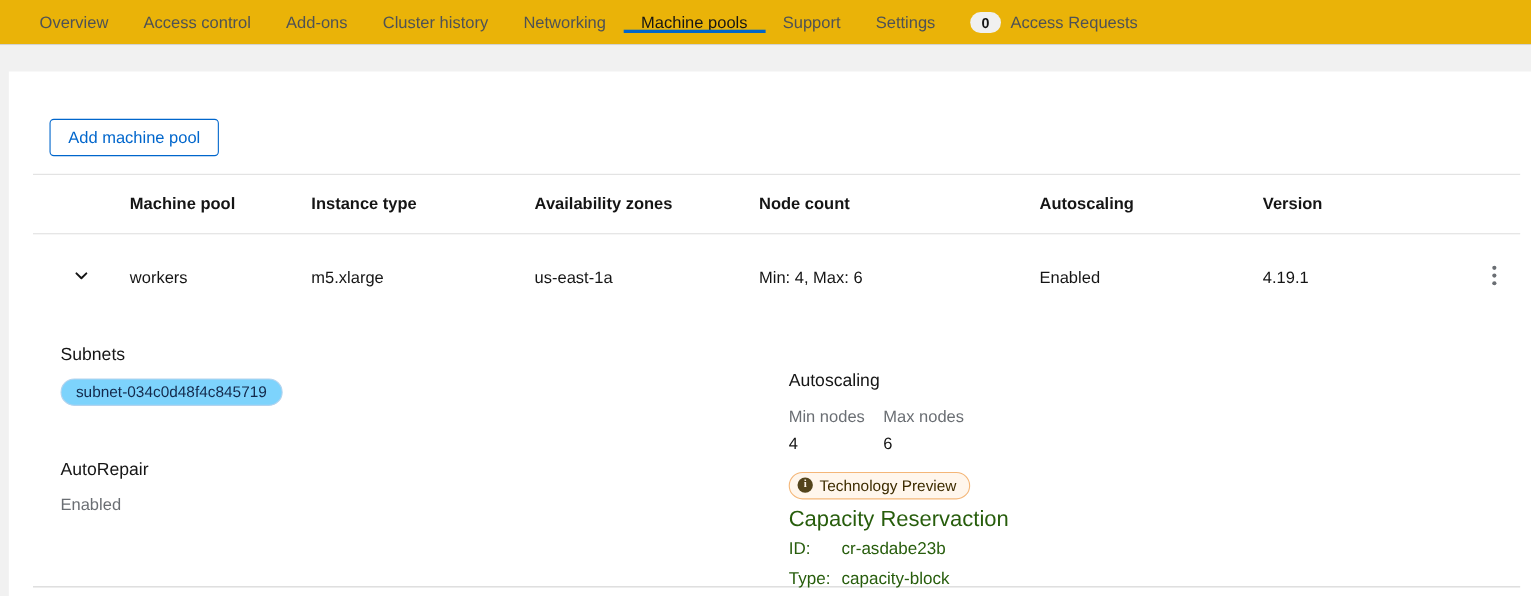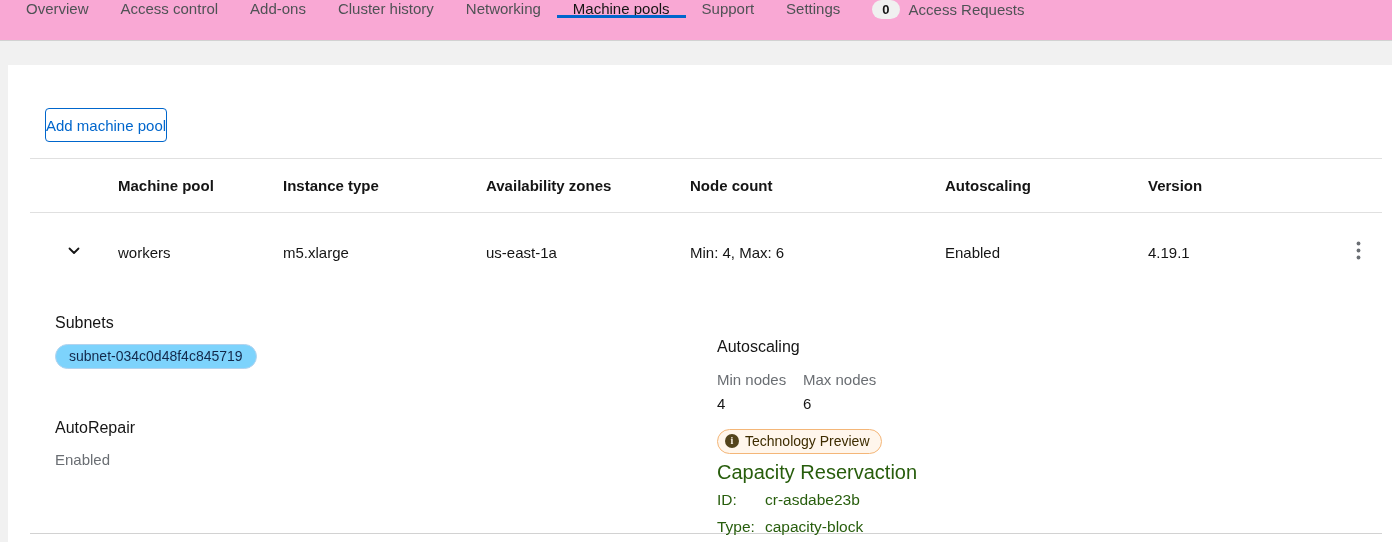--- a/index.html
+++ b/index.html
@@ -8,25 +8,25 @@
     width: 1392px; height: 542px;
     background: #f1f1f1;
     font-family: "Liberation Sans", "DejaVu Sans", sans-serif;
     color: #151515;
     overflow: hidden;
   }
 
   
   .tabbar {
     height: 41px;
-    background: #f9a8d4;
+    background: #eab308;
     border-bottom: 1px solid #d2d2d2;
     display: flex;
-    align-items: flex-start;
-    padding-left: 10px;
+    align-items: center;
+    padding-left: 20px;
   }
   .tab {
     position: relative;
     display: flex;
     align-items: center;
     gap: 9px;
     padding: 0 16px;
     font-size: 15px;
     color: #4f5255;
     cursor: pointer;
@@ -56,21 +56,21 @@
     margin-left: 8px;
     background: #fff;
     height: 477px;
     padding-top: 43px;
   }
 
   
   .add-btn {
     margin-left: 37px;
     height: 34px;
-    padding: 0 0;
+    padding: 0 16px;
     font-family: inherit;
     font-size: 15px;
     color: #0066cc;
     background: #fff;
     border: 1px solid #0066cc;
     border-radius: 4px;
     cursor: pointer;
   }
 
   

